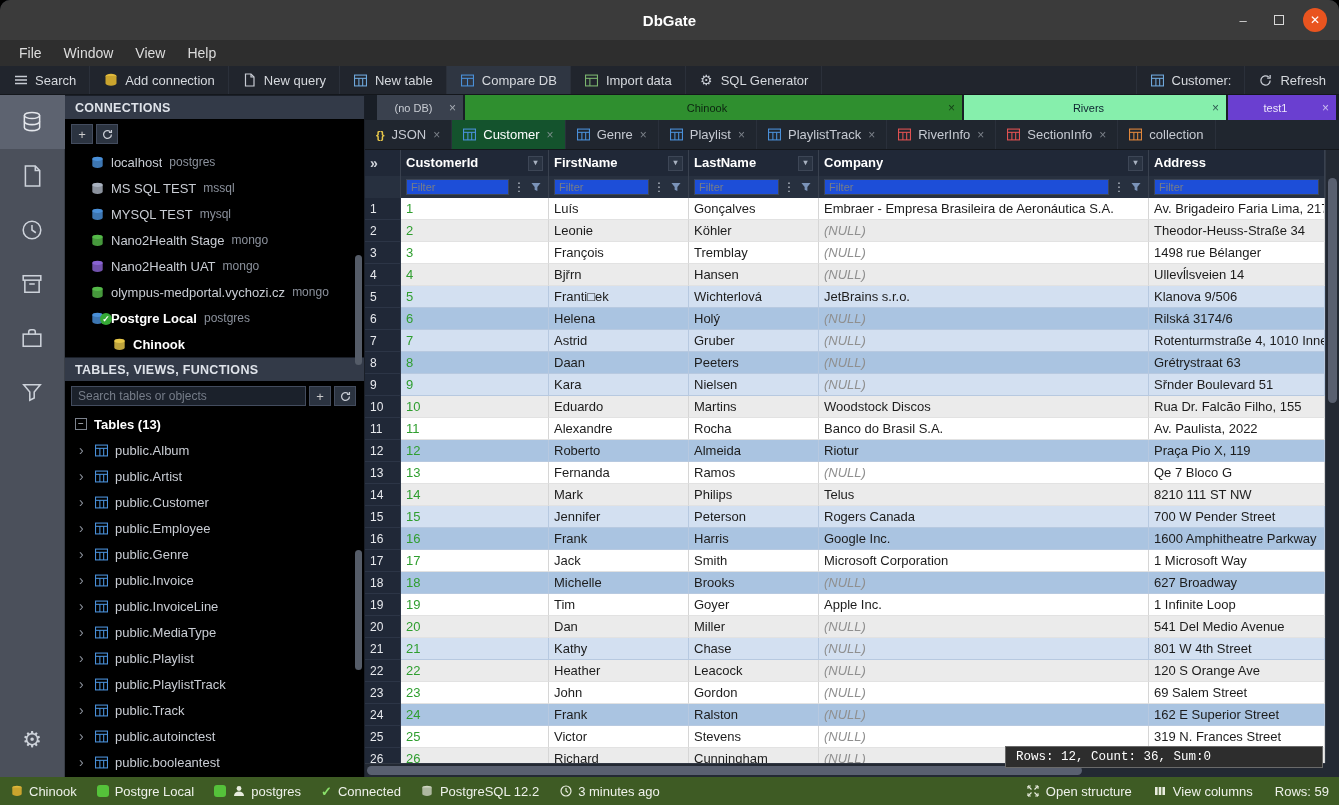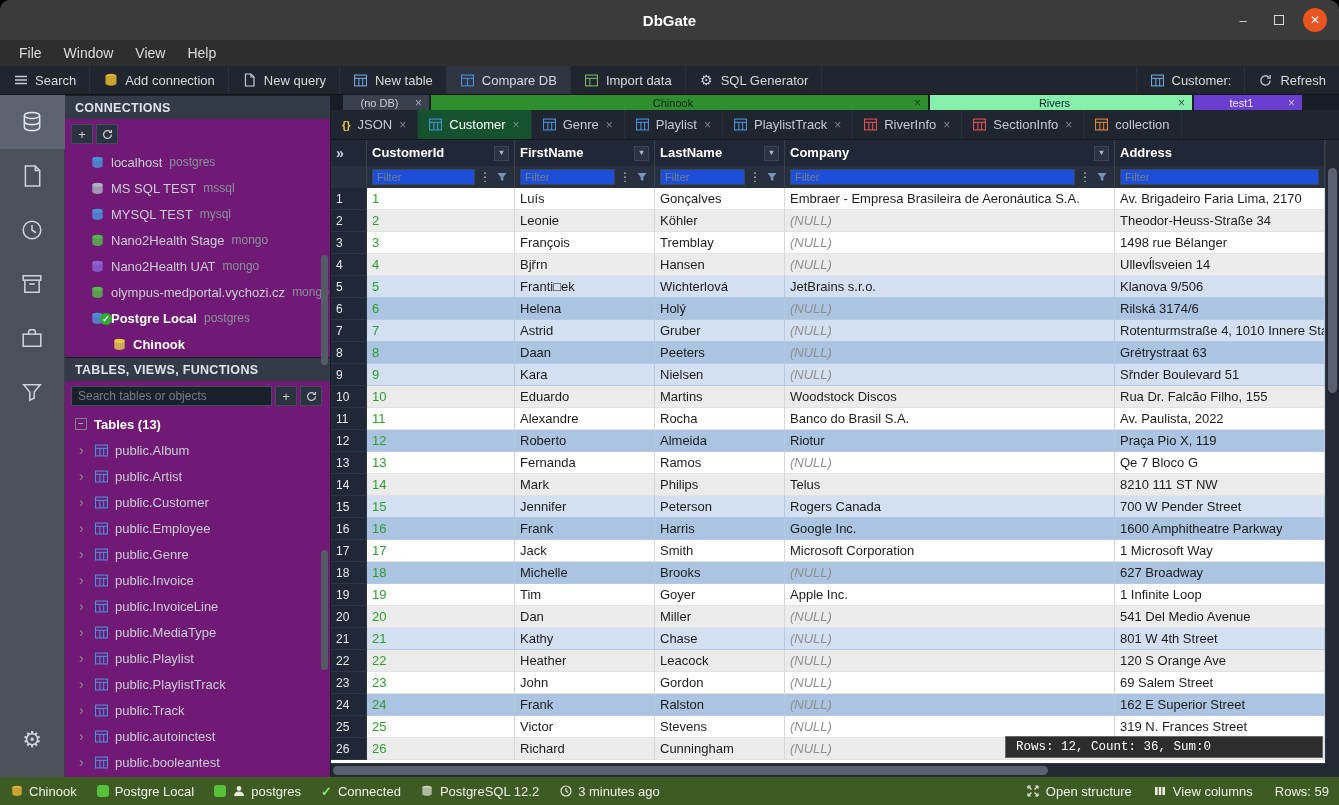--- a/index.html
+++ b/index.html
@@ -34,21 +34,21 @@
 
   
   .iconbar{width:65px;background:#4b505b;display:flex;flex-direction:column;align-items:center;border-right:1px solid #3a3f48;flex:0 0 auto;}
   .icon-cell{width:65px;height:54px;display:flex;align-items:center;justify-content:center;}
   .icon-cell.selected{background:#5d6370;}
   .icon-cell svg{display:block;}
   .iconbar-bottom{margin-top:auto;margin-bottom:10px;}
   .big-gear{font-size:22px;color:#cdd2da;line-height:1;}
 
   
-  .sidepanel{width:266px;background:#701a75;display:flex;flex-direction:column;border-right:1px solid #1a1f28;position:relative;flex:0 0 auto;overflow:hidden;}
+  .sidepanel{width:300px;background:#000000;display:flex;flex-direction:column;border-right:1px solid #1a1f28;position:relative;flex:0 0 auto;overflow:hidden;}
   .panel-header{height:24px;background:#333a48;color:#dfe3ea;font-weight:bold;font-size:12.5px;display:flex;align-items:center;padding-left:10px;letter-spacing:.3px;border-top:1px solid #1a1f28;flex:0 0 auto;}
   .search-row{display:flex;align-items:center;gap:3px;padding:5px 8px 5px 6px;flex:0 0 auto;}
   .search-input{flex:1;height:20px;background:#1b212b;border:1px solid #434c5e;color:#ccc;font-size:12px;padding:0 6px;font-family:"Liberation Sans",sans-serif;outline:none;min-width:0;}
   .search-input::placeholder{color:#767d89;}
   .sq-btn{width:22px;height:20px;background:#2b3340;border:1px solid #434c5e;color:#ccc;display:flex;align-items:center;justify-content:center;font-size:13px;flex:0 0 auto;}
   .conn-list,.tables-list{flex:0 0 auto;}
   .conn-item{height:26px;display:flex;align-items:center;gap:7px;padding-left:26px;font-size:13px;color:#c9cdd4;}
   .conn-item.bold{color:#fff;font-weight:bold;}
   .conn-item.indent{padding-left:48px;}
   .ci-icon{display:inline-flex;width:13px;height:13px;align-items:center;position:relative;flex:0 0 auto;}
@@ -57,21 +57,21 @@
   .ci-engine{color:#8b919c;font-size:12px;font-weight:normal;}
   .grp-row{height:26px;display:flex;align-items:center;gap:7px;padding-left:10px;color:#fff;font-weight:bold;font-size:13px;}
   .collapse-box{width:12px;height:12px;border:1px solid #7c828d;color:#c9cdd4;font-size:10px;display:flex;align-items:center;justify-content:center;line-height:1;font-weight:normal;}
   .tbl-item{height:26px;display:flex;align-items:center;gap:7px;padding-left:14px;font-size:13px;color:#c9cdd4;}
   .chev{color:#8b919c;width:9px;font-size:14px;line-height:1;}
   .ti-icon{display:inline-flex;width:13px;height:13px;flex:0 0 auto;}
   .side-scroll{position:absolute;width:7px;border-radius:4px;background:#555c68;right:2px;}
 
   
   .content{flex:1;display:flex;flex-direction:column;min-width:0;background:#1d232d;}
-  .dbtab-strip{height:15px;display:flex;align-items:stretch;gap:2px;padding-left:12px;background:#191e26;flex:0 0 auto;overflow:hidden;}
+  .dbtab-strip{height:25px;display:flex;align-items:stretch;gap:2px;padding-left:12px;background:#191e26;flex:0 0 auto;overflow:hidden;}
   .dbtab{display:flex;align-items:center;font-size:11px;padding:0 7px;gap:6px;overflow:hidden;flex:0 0 auto;}
   .dbtab-label{flex:1;text-align:center;white-space:nowrap;overflow:hidden;}
   .tab-close{color:inherit;opacity:.75;font-size:12px;line-height:1;}
   .filetab-strip{height:30px;display:flex;background:#20262f;border-bottom:1px solid #14171c;flex:0 0 auto;overflow:hidden;}
   .filetab{display:flex;align-items:center;gap:7px;padding:0 11px;font-size:13px;color:#c6cad2;border-right:1px solid #2a303b;white-space:nowrap;flex:0 0 auto;}
   .filetab.active{background:#14532d;color:#fff;}
   .ft-icon{display:inline-flex;width:13px;height:13px;align-items:center;justify-content:center;}
   .ft-icon.json{font-size:11px;font-weight:bold;width:auto;}
   .filetab .tab-close{color:#9aa0a8;}
 

